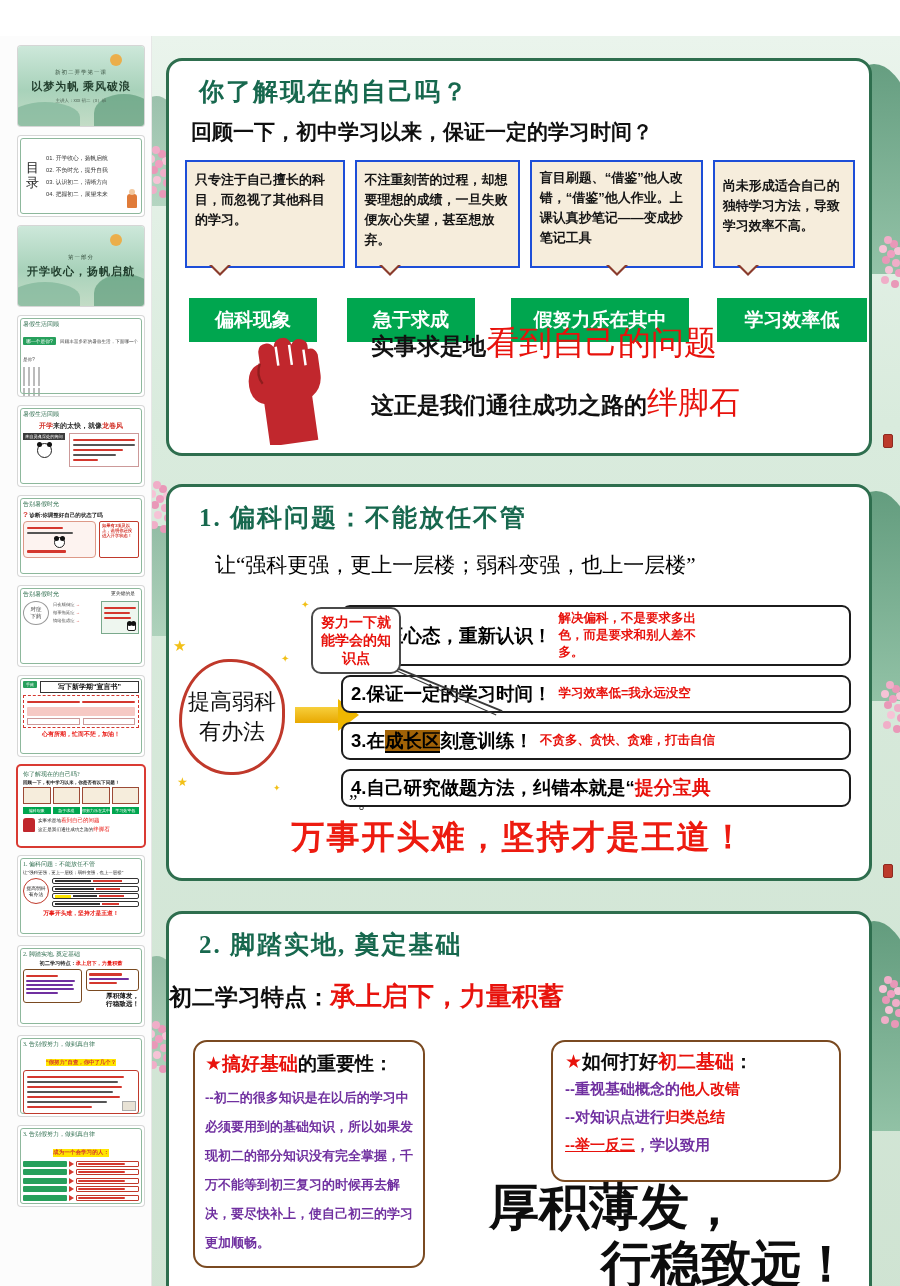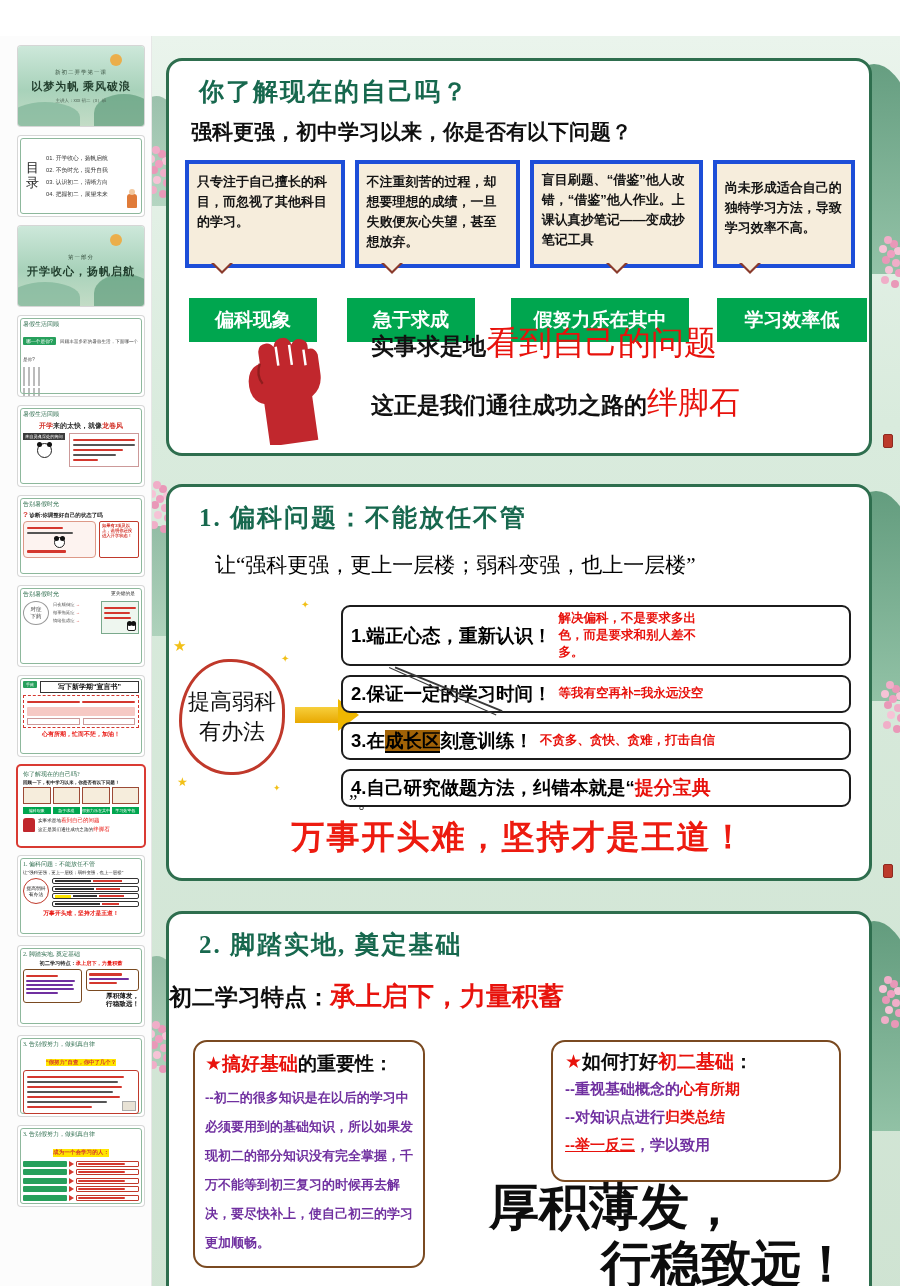--- a/index.html
+++ b/index.html
@@ -62,21 +62,21 @@
 
   .slide{position:absolute;left:14px;width:706px;background:#fff;border:3px solid #2e6e4e;border-radius:16px;}
   #slide1{top:22px;height:398px;}
   #slide2{top:448px;height:397px;}
   #slide3{top:875px;height:394px;}
   .s-title{margin:14px 0 0 30px;font-family:var(--serif);font-size:25px;color:#17684e;letter-spacing:2px;}
 
   
   .s1-sub{margin:10px 0 0 22px;font-weight:700;font-size:21px;color:#101010;}
   .bubble-row{display:flex;gap:10px;margin:14px 14px 0 16px;}
-  .bubble{position:relative;background:#f6eddc;border:4px solid #1d4ed8;padding:8px 8px;font-weight:700;font-size:13px;line-height:1.55;color:#141414;height:108px;}
+  .bubble{position:relative;background:#f6eddc;border:2px solid #1d4ed8;padding:8px 8px;font-weight:700;font-size:13px;line-height:1.55;color:#141414;height:108px;}
   .bubble::before{content:"";position:absolute;bottom:-21px;left:22px;border:11px solid transparent;border-top-color:#8a3b2c;}
   .bubble::after{content:"";position:absolute;bottom:-16px;left:24px;border:9px solid transparent;border-top-color:#f6eddc;}
   .bubble.c3::before{left:44%;} .bubble.c3::after{left:calc(44% + 2px);}
   .b1{width:166px;} .b2{width:172px;} .b3{width:180px;padding-top:6px;} .b4{width:148px;padding-top:14px;}
   .chips{display:flex;margin:30px 0 0 20px;}
   .chip{background:#00a64f;color:#fff;font-weight:700;font-size:19px;text-align:center;padding:9px 0;white-space:nowrap;}
   .chip.w1{width:128px;} .chip.w2{width:128px;margin-left:30px;} .chip.w3{width:178px;margin-left:36px;} .chip.w4{width:150px;margin-left:28px;}
   .s1-bottom{position:absolute;left:44px;right:19px;bottom:6px;height:128px;}
   .fist{position:absolute;left:0;bottom:2px;width:128px;height:124px;}
   .concl{position:absolute;left:158px;top:2px;white-space:nowrap;}
@@ -412,21 +412,21 @@
     <span class="seal" style="right:7px;top:828px;"></span>
 
     <span class="mtn" style="right:-28px;top:885px;"></span>
     <span class="mtn small" style="left:-34px;top:920px;"></span>
     <span class="bloom" style="right:8px;top:940px;"></span>
     <span class="bloom" style="left:0px;top:985px;"></span>
     <span class="seal" style="right:7px;top:1252px;"></span>
 
     <section class="slide" id="slide1">
       <h1 class="s-title">你了解现在的自己吗？</h1>
-      <div class="s1-sub">强科更强，初中学习以来，你是否有以下问题？</div>
+      <div class="s1-sub">回顾一下，初中学习以来，保证一定的学习时间？</div>
 
       <div class="bubble-row">
         <div class="bubble b1">只专注于自己擅长的科目，而忽视了其他科目的学习。</div>
         <div class="bubble b2">不注重刻苦的过程，却想要理想的成绩，一旦失败便灰心失望，甚至想放弃。</div>
         <div class="bubble b3 c3">盲目刷题、“借鉴”他人改错，“借鉴”他人作业。上课认真抄笔记——变成抄笔记工具</div>
         <div class="bubble b4">尚未形成适合自己的独特学习方法，导致学习效率不高。</div>
       </div>
 
       <div class="chips">
         <div class="chip w1">偏科现象</div>
@@ -456,40 +456,41 @@
 
     <section class="slide" id="slide2">
       <h1 class="s-title">1. 偏科问题：不能放任不管</h1>
       <div class="s2-lead">让“强科更强，更上一层楼；弱科变强，也上一层楼”</div>
 
       <svg class="s2-line" viewBox="0 0 706 397">
         <path d="M228 182 L336 226" stroke="#3a3a3a" stroke-width="2" fill="none"></path>
         <path d="M222 182 L330 230" stroke="#3a3a3a" stroke-width="1.2" fill="none"></path>
       </svg>
 
+      <div class="s2-note">努力一下就能学会的知识点</div>
 
       <div class="s2-cloud">
         <div><span>提高弱科</span><br><span>有办法</span></div>
       </div>
       <span class="star" style="left:4px;top:150px;font-size:15px;">★</span>
       <span class="star" style="left:112px;top:166px;font-size:10px;">✦</span>
       <span class="star" style="left:8px;top:288px;font-size:12px;">★</span>
       <span class="star" style="left:104px;top:296px;font-size:9px;">✦</span>
       <span class="star" style="left:132px;top:112px;font-size:10px;">✦</span>
 
       <div class="s2-arrow"></div>
 
       <div class="s2-points">
         <div class="pt">
           <span class="pt-main">1.端正心态，重新认识！</span>
           <span class="pt-note narrow">解决偏科，不是要求多出色，而是要求和别人差不多。</span>
         </div>
         <div class="pt">
           <span class="pt-main">2.保证一定的学习时间！</span>
-          <span class="pt-note">等我有空再补=我永远没空</span>
+          <span class="pt-note">学习效率低=我永远没空</span>
         </div>
         <div class="pt">
           <span class="pt-main"><span>3.在</span><span class="hl">成长区</span><span>刻意训练！</span></span>
           <span class="pt-note">不贪多、贪快、贪难，打击自信</span>
         </div>
         <div class="pt">
           <span class="pt-main"><span>4.自己研究做题方法，纠错本就是“</span><span class="redserif">提分宝典</span></span>
         </div>
       </div>
       <div class="s2-tail">”。</div>
@@ -507,21 +508,21 @@
         <div class="s3-boxtitle">
           <span class="red">★</span><span class="red">搞好基础</span><span>的重要性：</span>
         </div>
         <div class="s3-body">--初二的很多知识是在以后的学习中必须要用到的基础知识，所以如果发现初二的部分知识没有完全掌握，千万不能等到初三复习的时候再去解决，要尽快补上，使自己初三的学习更加顺畅。</div>
       </div>
 
       <div class="s3-box s3-right">
         <div class="s3-boxtitle">
           <span class="red">★</span><span>如何打好</span><span class="red">初二基础</span><span>：</span>
         </div>
-        <div class="s3-rline"><span class="purple">--重视基础概念的</span><span class="red">心有所期</span></div>
+        <div class="s3-rline"><span class="purple">--重视基础概念的</span><span class="red">他人改错</span></div>
         <div class="s3-rline"><span class="purple">--对知识点进行</span><span class="red">归类总结</span></div>
         <div class="s3-rline"><span class="red u">--举一反三</span><span class="purple">，学以致用</span></div>
       </div>
 
       <div class="s3-motto">
         <div class="l1">厚积薄发，</div>
         <div class="l2">行稳致远！</div>
       </div>
     </section>
 

